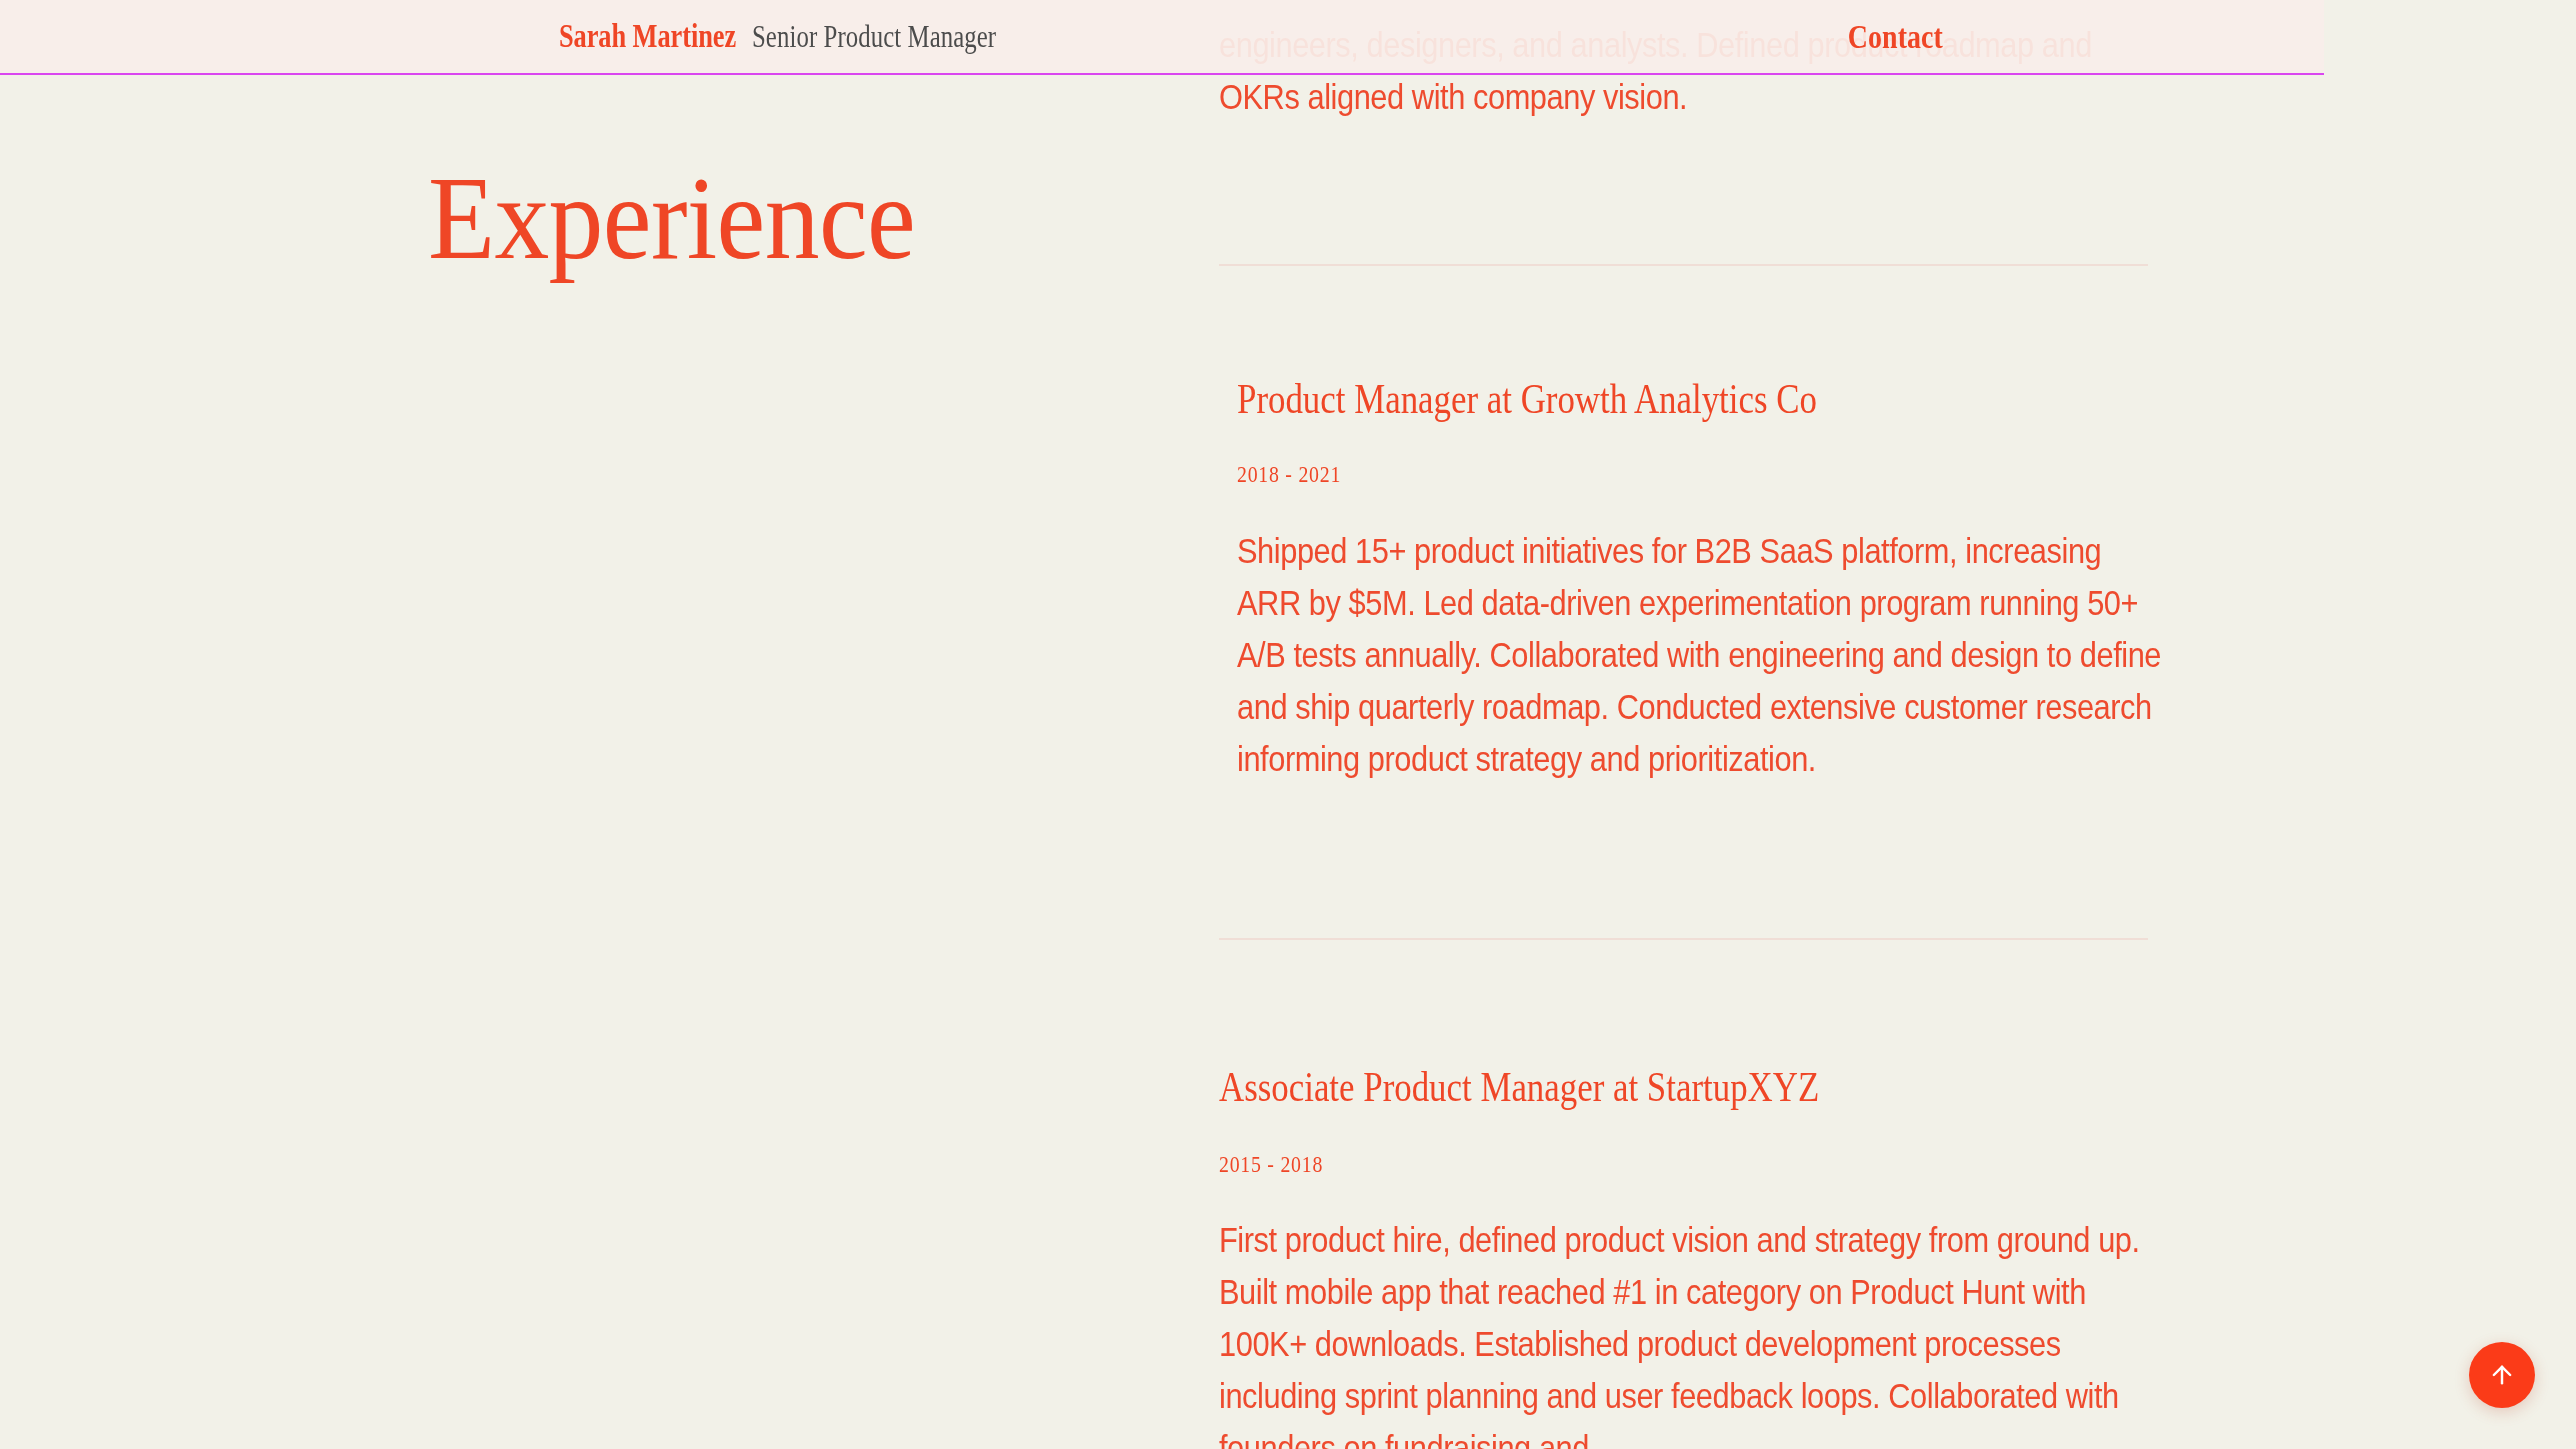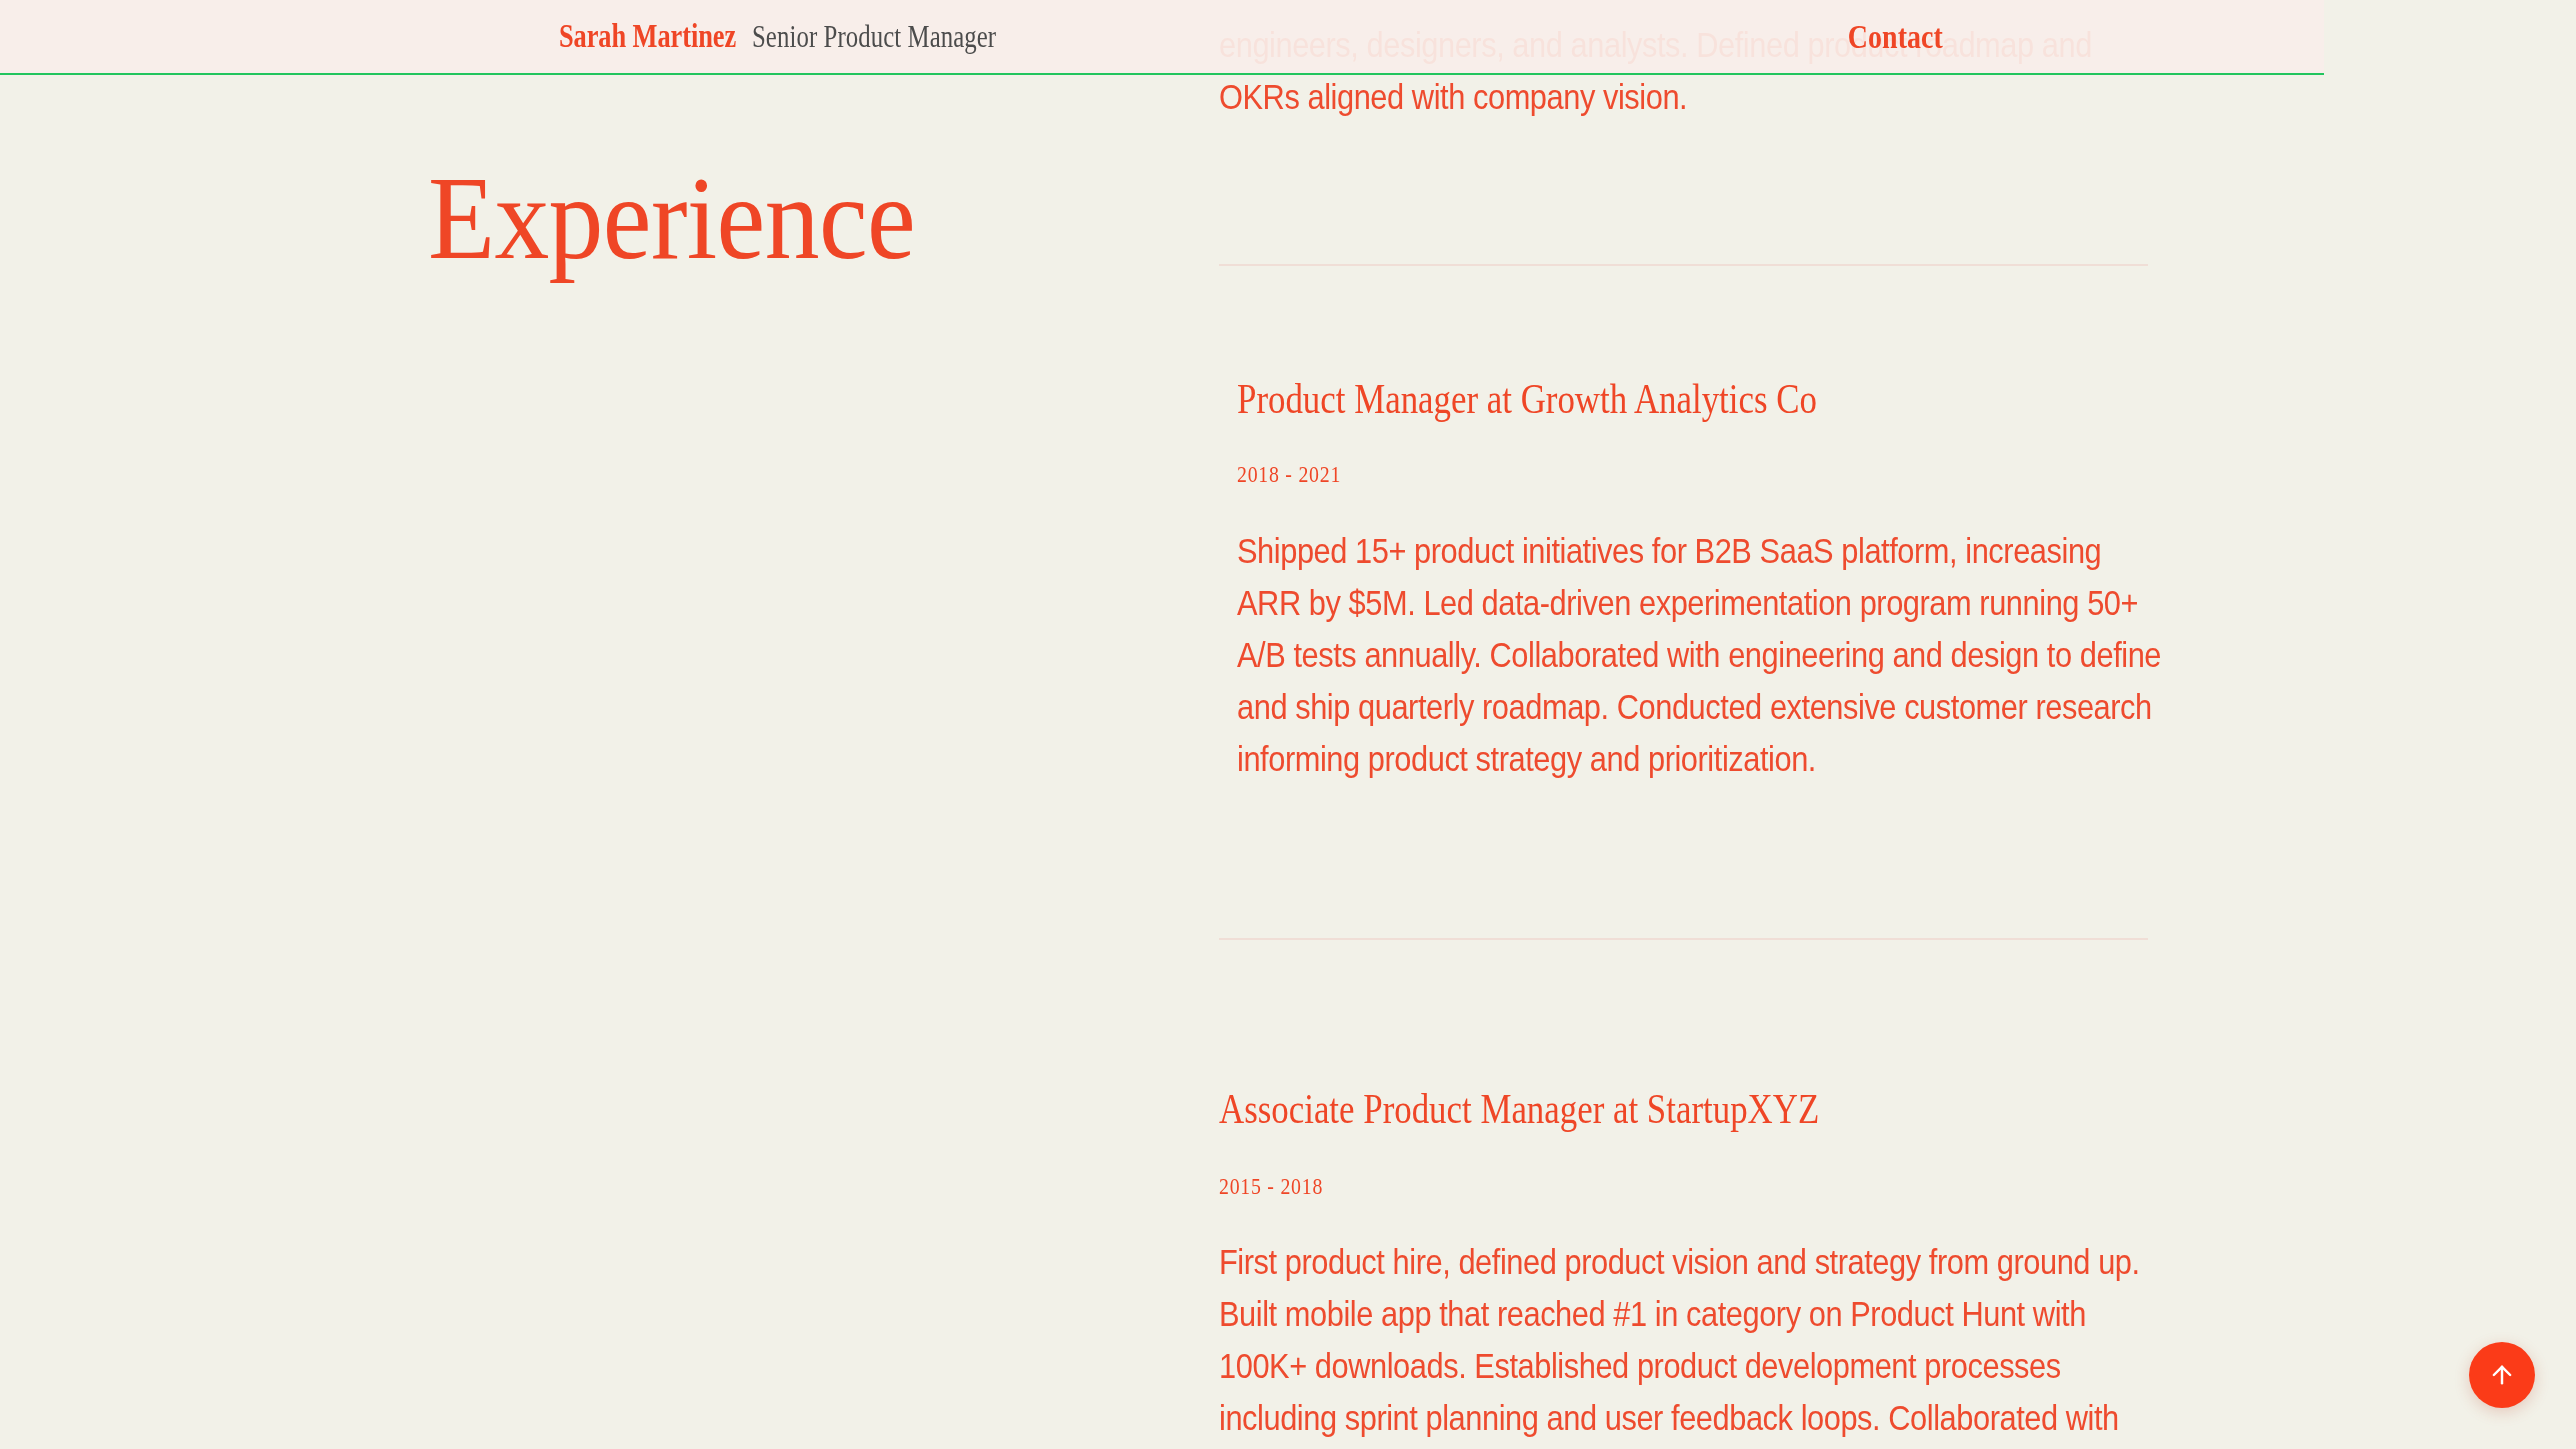--- a/index.html
+++ b/index.html
@@ -17,21 +17,21 @@
     position:relative;
   }
 
   
   #site-header {
     position:absolute;
     top:0; left:0;
     width:2324px;
     height:75px;
     background:rgba(249,238,234,0.93);
-    border-bottom:2px solid #22c55e;
+    border-bottom:2px solid #d946ef;
     display:flex;
     align-items:center;
     z-index:50;
   }
 
   .brand-block {
     position:absolute;
     left:559px;
     display:flex;
     align-items:baseline;
@@ -187,21 +187,21 @@
     <hr class="divider abs" style="left:0; top:264px;">
 
     <div class="abs" style="left:18px; top:376px; width:929px;">
       <h2 class="entry-title">Product Manager at Growth Analytics Co</h2>
       <div class="entry-dates abs" style="left:0; top:87px;">2018 - 2021</div>
       <p class="entry-body abs" style="left:0; top:149px; width:1055px;">Shipped 15+ product initiatives for B2B SaaS platform, increasing ARR by $5M. Led data-driven experimentation program running 50+ A/B tests annually. Collaborated with engineering and design to define and ship quarterly roadmap. Conducted extensive customer research informing product strategy and prioritization.</p>
     </div>
 
     <hr class="divider abs" style="left:0; top:938px;">
 
-    <div class="abs" style="left:0; top:1086px; width:929px;">
+    <div class="abs" style="left:0; top:1064px; width:929px;">
       <h2 class="entry-title">Associate Product Manager at StartupXYZ</h2>
       <div class="entry-dates abs" style="left:0; top:89px;">2015 - 2018</div>
       <p class="entry-body abs" style="left:0; top:150px; width:1055px;">First product hire, defined product vision and strategy from ground up. Built mobile app that reached #1 in category on Product Hunt with 100K+ downloads. Established product development processes including sprint planning and user feedback loops. Collaborated with founders on fundraising and</p>
     </div>
 
   </div>
 </div>
 
 <header id="site-header">
   <div class="brand-block">

